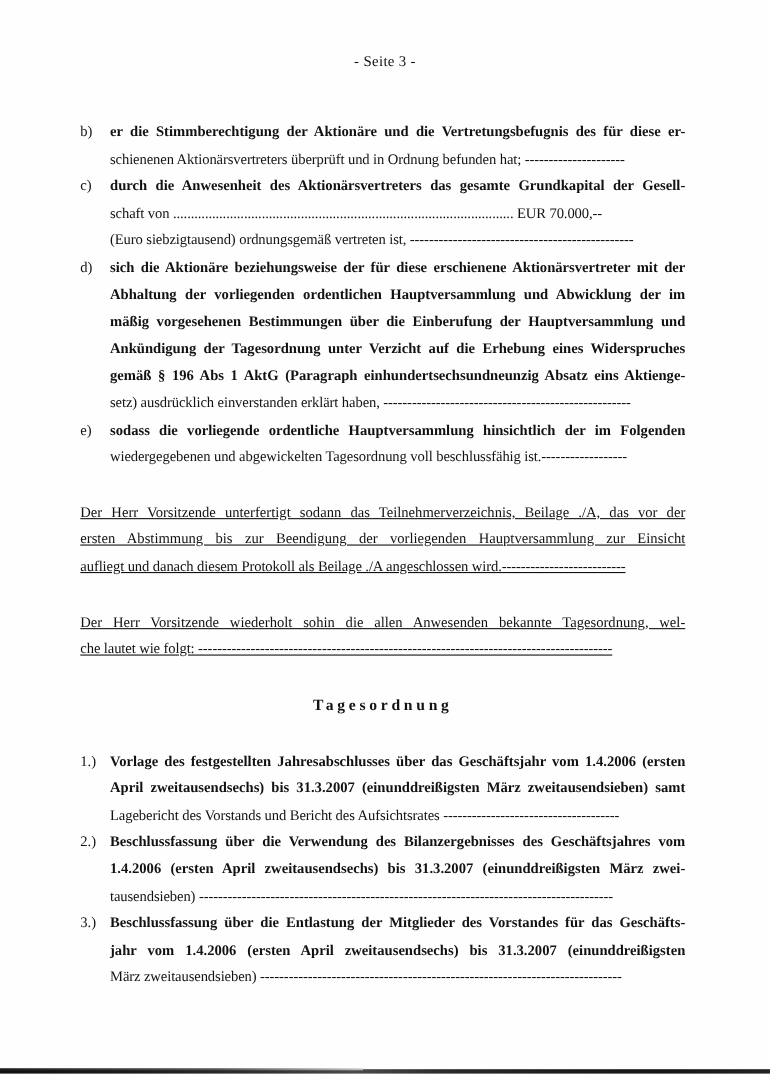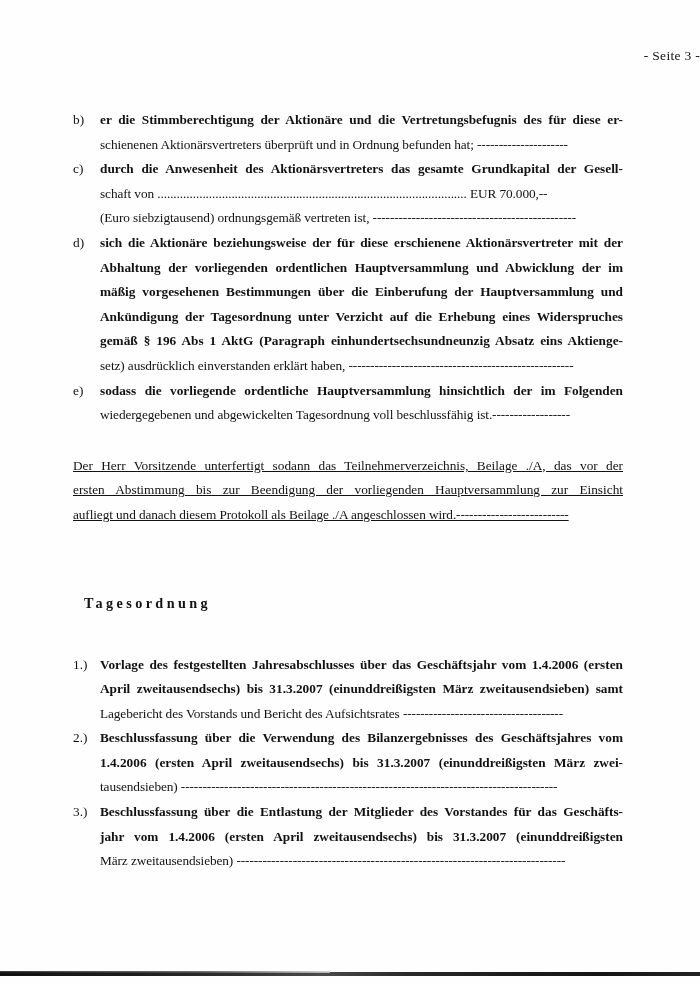--- a/index.html
+++ b/index.html
@@ -16,21 +16,21 @@
     font-family: "Liberation Serif", "DejaVu Serif", serif;
     color: #121212;
   }
 
   
   .page-header {
     position: absolute;
     top: 48px;
     left: 0;
     width: 700px;
-    text-align: right;
+    text-align: center;
     font-size: 13.5px;
     letter-spacing: 0.3px;
   }
 
   
   .content {
     position: absolute;
     top: 108px;
     left: 73px;
     width: 550px;
@@ -81,25 +81,26 @@
   .para > .ln.just {
     text-align: justify;
     text-align-last: justify;
     white-space: normal;
   }
   .spacer-md { height: 26px; }
   .spacer-lg { height: 30px; }
 
   
   .section-heading {
+    text-align: center;
     font-weight: bold;
     font-size: 14.2px;
     letter-spacing: 3.4px;
     width: 550px;
-    margin: 11px;
+    margin: 0;
     padding: 0;
   }
 
   
   .dashfill, .dotfill {
     letter-spacing: -0.1px;
   }
 
   
   .scan-edge {
@@ -172,20 +173,24 @@
     <div class="spacer-md"></div>
 
     <div class="para">
       <span class="ln just">Der Herr Vorsitzende unterfertigt sodann das Teilnehmerverzeichnis, Beilage ./A, das vor der</span>
       <span class="ln just">ersten Abstimmung bis zur Beendigung der vorliegenden Hauptversammlung zur Einsicht</span>
       <span class="ln dashfill">aufliegt und danach diesem Protokoll als Beilage ./A angeschlossen wird.--------------------------</span>
     </div>
 
     <div class="spacer-md"></div>
 
+    <div class="para">
+      <span class="ln just">Der Herr Vorsitzende wiederholt sohin die allen Anwesenden bekannte Tagesordnung, wel-</span>
+      <span class="ln dashfill">che lautet wie folgt: ---------------------------------------------------------------------------------------</span>
+    </div>
 
     <div class="spacer-lg"></div>
 
     <div class="section-heading">Tagesordnung</div>
 
     <div class="spacer-lg"></div>
 
     <div class="list-item">
       <div class="item-label">1.)</div>
       <div class="item-body">

